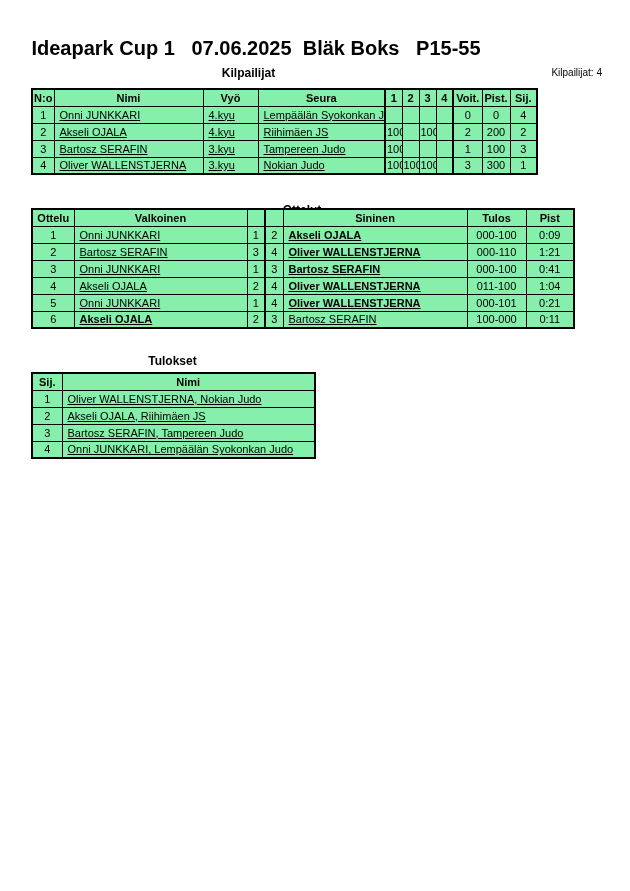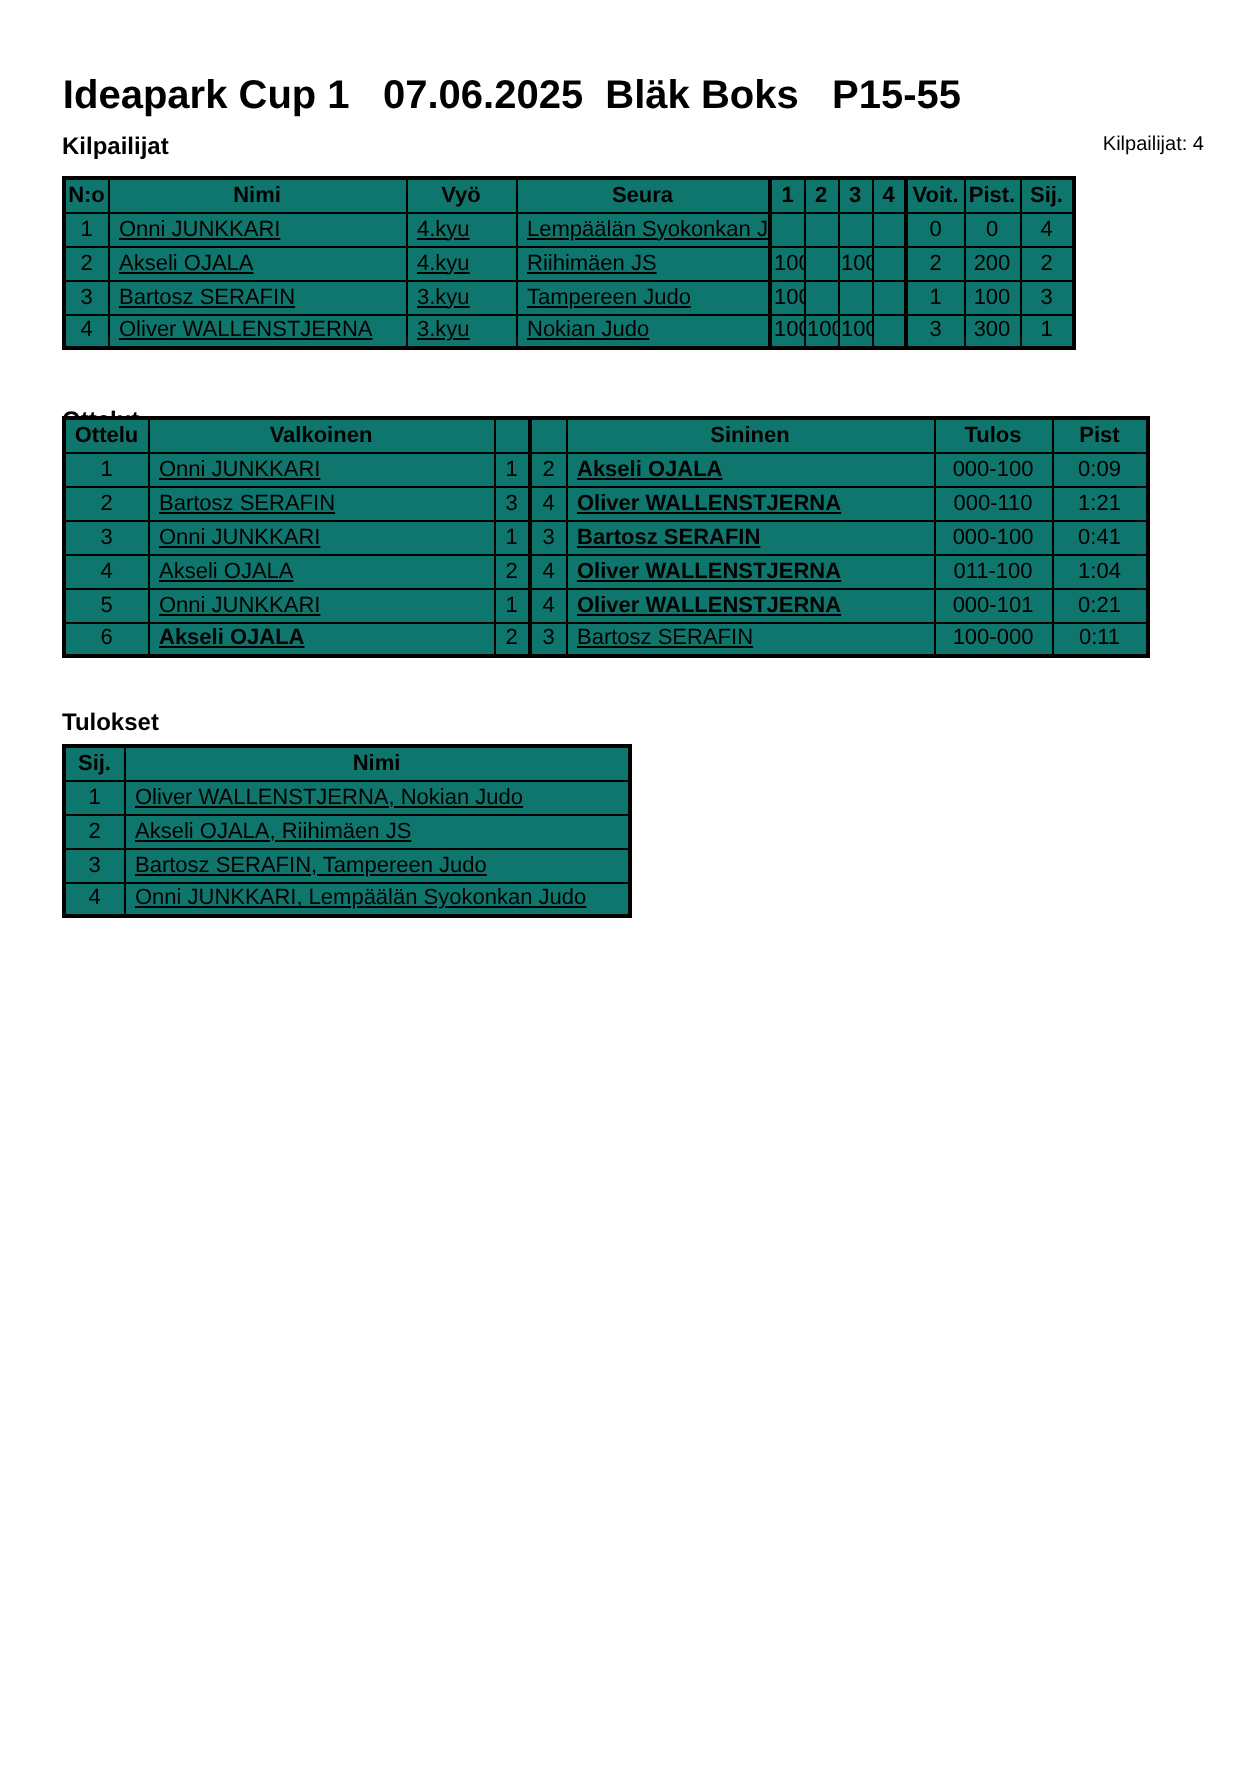--- a/index.html
+++ b/index.html
@@ -18,31 +18,31 @@
     font-size: 20px; font-weight: bold;
     white-space: pre;
   }
   .competitors-count {
     position: absolute; top: 67px; right: 28px;
     font-size: 10px;
   }
   .section-heading {
     position: absolute;
     font-size: 12px; font-weight: bold;
-    text-align: left;
+    text-align: center;
   }
   .heading-kilpailijat { top: 66px; left: 31px; width: 435px; }
   .heading-ottelut    { top: 203px; left: 31px; width: 542px; }
   .heading-tulokset   { top: 354px; left: 31px; width: 283px; }
 
   table {
     position: absolute;
     border-collapse: collapse;
     table-layout: fixed;
-    background: #0f766e;
+    background: #86efac;
     font-size: 11px;
     border: 2px solid #000;
   }
   td, th {
     border: 1px solid #000;
     height: 17px;
     padding: 0 4px;
     overflow: hidden;
     white-space: nowrap;
     vertical-align: middle;

